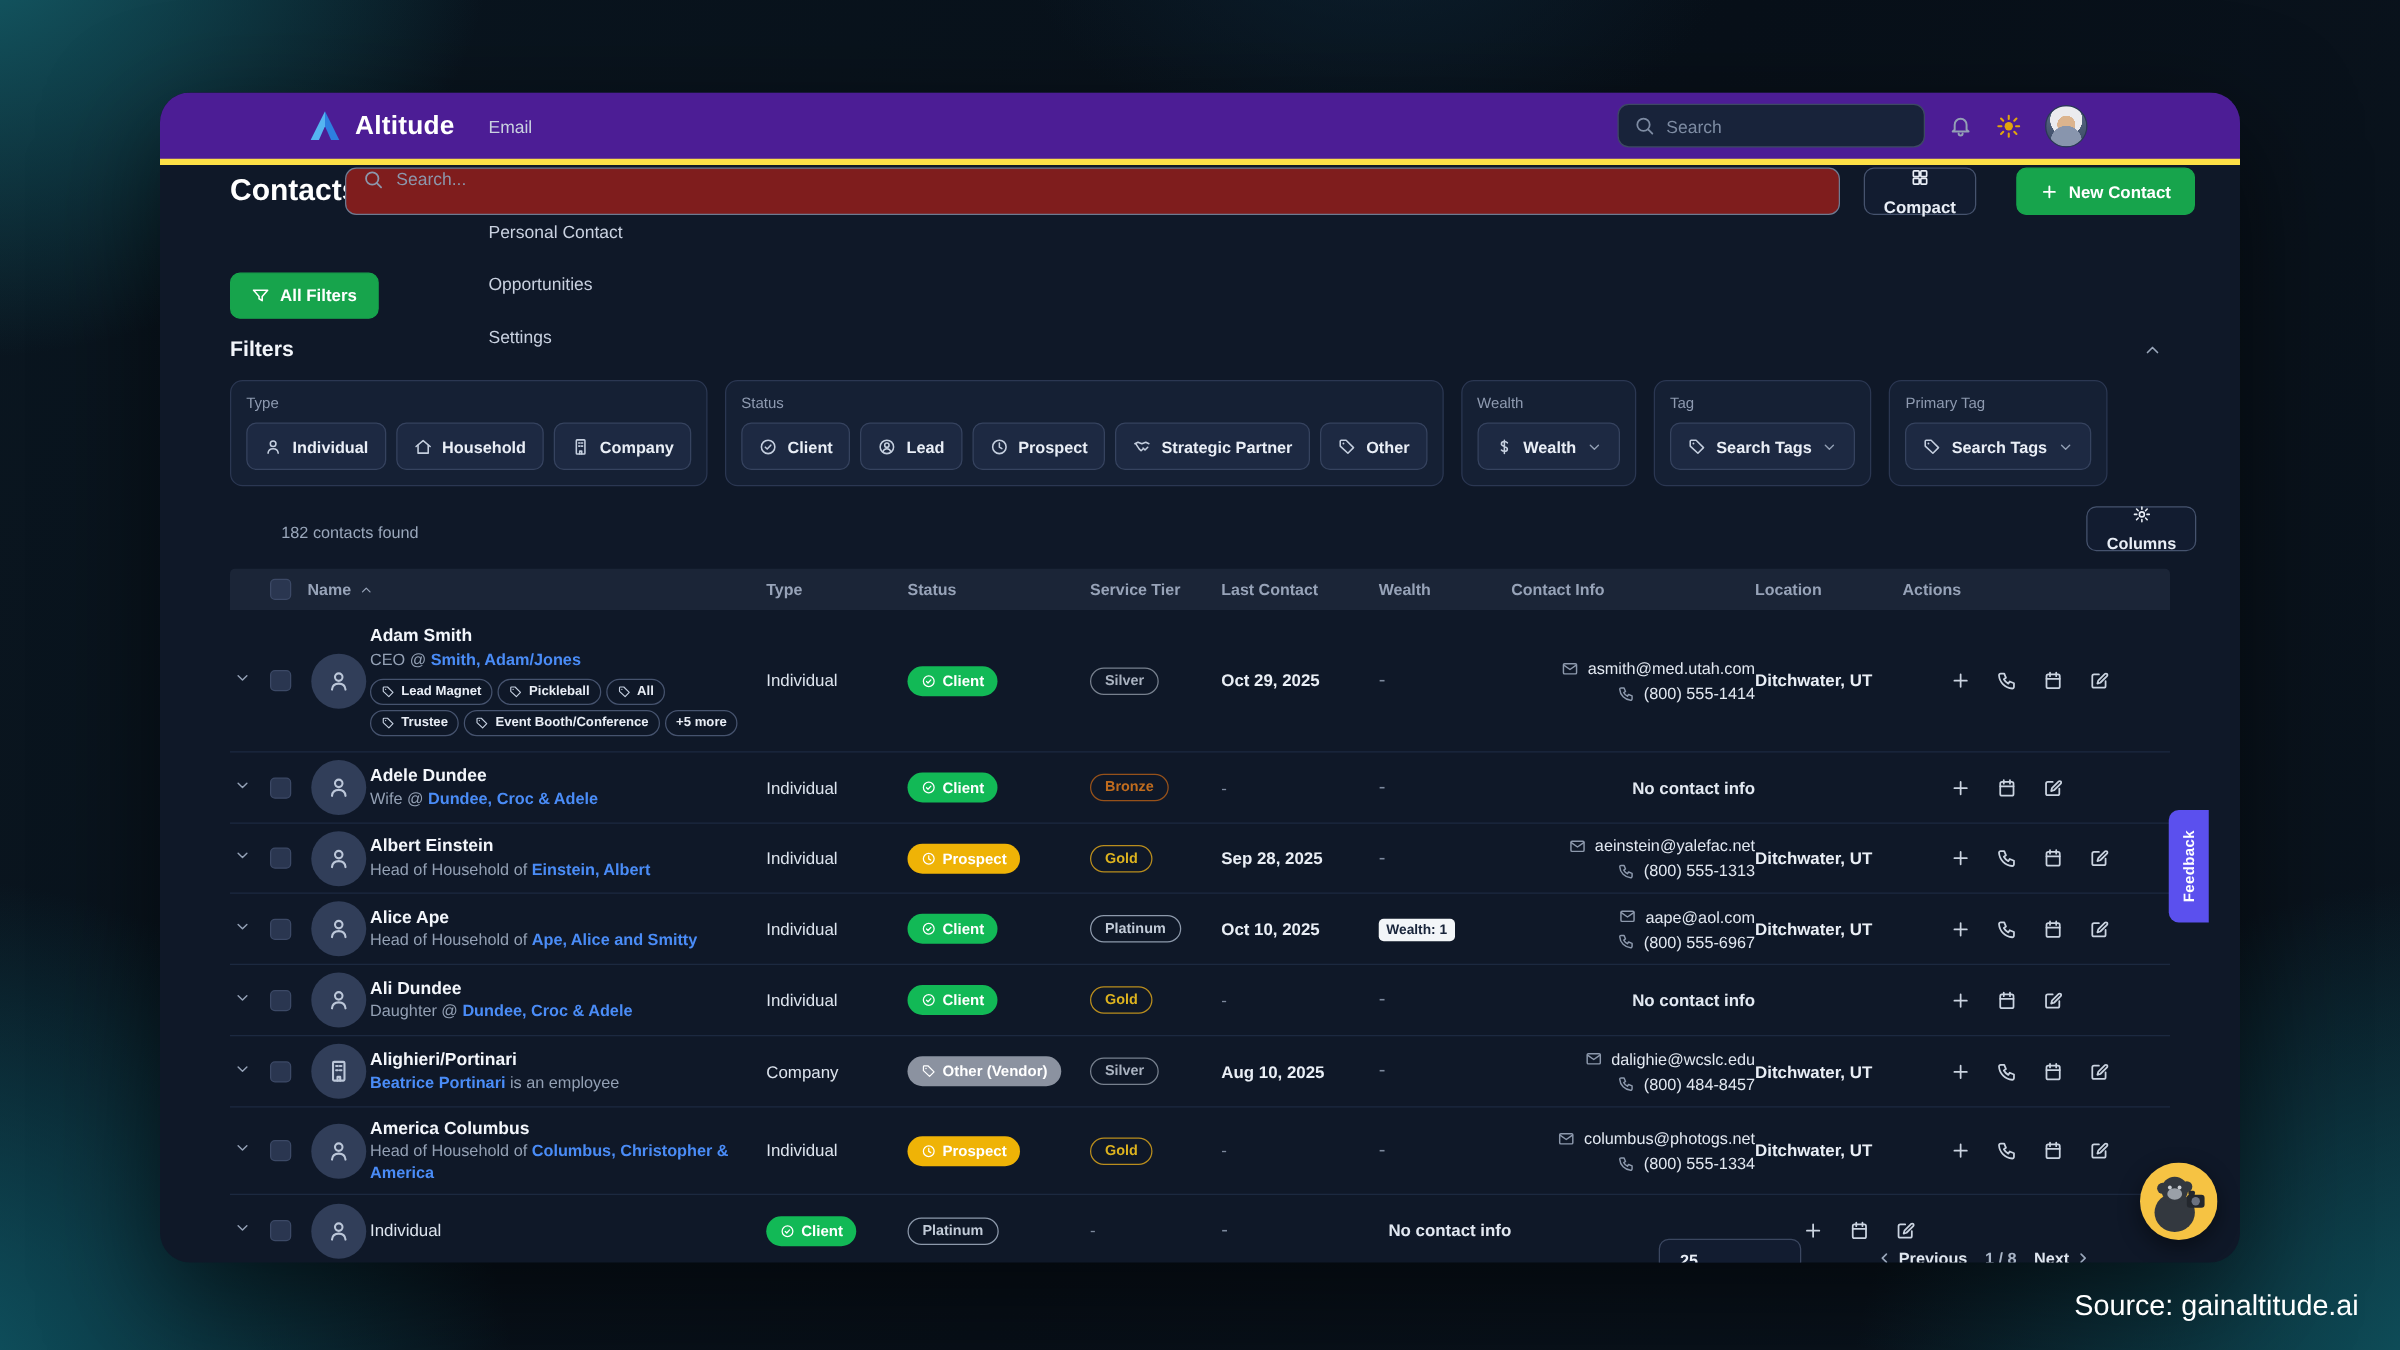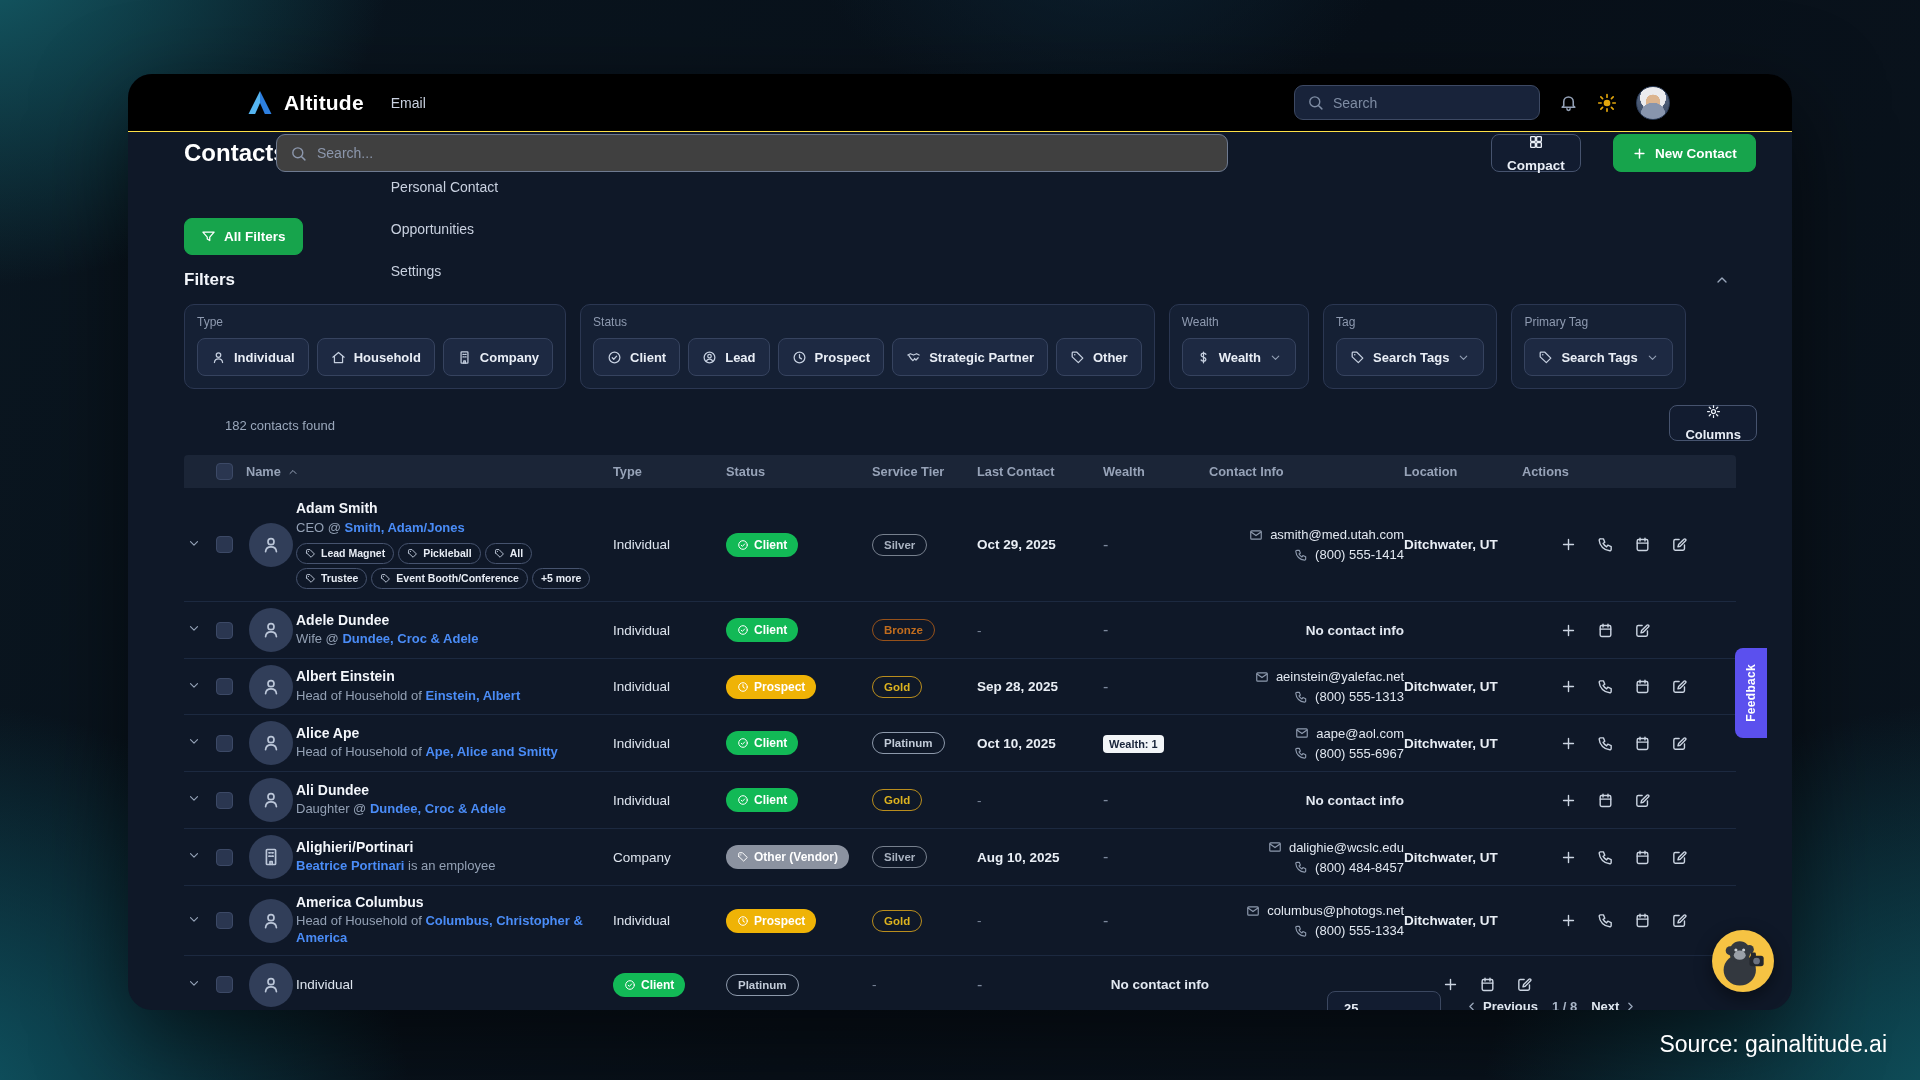--- a/index.html
+++ b/index.html
@@ -18,21 +18,21 @@
   
   .card {
     position:absolute; left:128px; top:74px; width:1664px; height:936px;
     background:#0f1828; border-radius:24px; overflow:hidden;
     box-shadow:0 30px 90px rgba(0,0,0,.55);
   }
 
   
   .navbar {
     position:absolute; left:0; top:0; right:0; height:58px;
-    background:#000000; border-bottom:1px solid #fde047;
+    background:#4c1d95; border-bottom:5px solid #fde047;
     display:flex; align-items:center; padding:0 122px 0 117px;
   }
   .brand { display:flex; align-items:center; gap:9px; }
   .brand-name { font-size:21px; font-weight:800; color:#ffffff; letter-spacing:.2px; }
   .nav-links { display:flex; gap:26px; margin-left:27px;flex-direction:column; }
   .nav-link { font-size:14px; color:#c9d1e0; cursor:pointer; white-space:nowrap; }
   .nav-link.active { color:#7d88f7; }
   .nav-right { margin-left:auto; display:flex; align-items:center; gap:19px; }
   .nav-search {
     width:246px; height:35px; border:1px solid #3d4963; border-radius:9px;
@@ -50,23 +50,23 @@
       radial-gradient(circle at 50% 88%, #8895ad 0 38%, rgba(0,0,0,0) 39%),
       radial-gradient(circle at 50% 46%, #dcb48e 0 30%, rgba(0,0,0,0) 31%),
       radial-gradient(circle at 50% 34%, #ebebee 0 48%, rgba(0,0,0,0) 49%),
       linear-gradient(#5d6d88, #394862);
     border:1px solid #2a3a55; cursor:pointer;
   }
 
   
   .page-title { position:absolute; left:56px; top:65px; font-size:24px; font-weight:800; color:#fff; }
   .big-search {
-    position:absolute; left:148px; top:60px; width:952px; height:38px;
-    border:1px solid #6e7a90; border-radius:9px; background:#404040;
-    display:flex; align-items:center; gap:10px; padding:0 13px; color:#8c97ac;
+    position:absolute; left:148px; top:60px; width:1196px; height:38px;
+    border:1px solid #6e7a90; border-radius:9px; background:#7f1d1d;
+    display:flex; align-items:flex-start; gap:10px; padding:0 13px; color:#8c97ac;
   }
   .big-search .ph { font-size:14px; color:#8c97ac; }
   .btn { display:inline-flex; align-items:center; justify-content:center; gap:8px; border-radius:8px;
          font-size:13.5px; font-weight:700; cursor:pointer; white-space:nowrap; }
   .btn-outline { border:1px solid #46536e; background:#121c30; color:#e9eef6;flex-direction:column; }
   .btn-green { background:#17a44c; color:#fff; border:1px solid #17a44c; }
   .compact-btn { position:absolute; left:1363px; top:60px; height:38px; padding:0 15px; }
   .newcontact-btn { position:absolute; left:1485px; top:60px; height:38px; padding:0 18px; }
   .allfilters-btn { position:absolute; left:56px; top:144px; height:37px; padding:0 16px; }
 
@@ -151,21 +151,21 @@
   .nocontact { font-size:13.5px; font-weight:600; color:#e2e8f1; }
   .actionscell { display:flex; align-items:center; gap:20px; padding-left:38px; color:#cbd4e1; }
   .action-ic { cursor:pointer; display:inline-flex; }
 
   
   .pagesize-box {
     position:absolute; left:1199px; top:917px; width:114px; height:40px;
     border:1px solid #3b4760; border-radius:8px; background:#121c30;
     font-size:13px; font-weight:700; color:#e9eef6; padding:9px 0 0 16px; cursor:pointer;
   }
-  .pager { position:absolute; left:1337px; top:925px; display:flex; align-items:center; gap:14px;
+  .pager { position:absolute; left:1373px; top:925px; display:flex; align-items:center; gap:14px;
            font-size:13px; font-weight:700; color:#dfe6ef; }
   .pager .pginfo { color:#aab6c8; font-weight:600; }
   .pager .icn { color:#9aa7bb; }
   .pager-btn { display:flex; align-items:center; gap:5px; cursor:pointer; }
 
   
   .feedback-tab {
     position:absolute; right:25px; top:574px; width:32px; height:90px;
     background:#5b50ee; border-radius:8px 0 0 8px; cursor:pointer;
     display:flex; align-items:center; justify-content:center;

